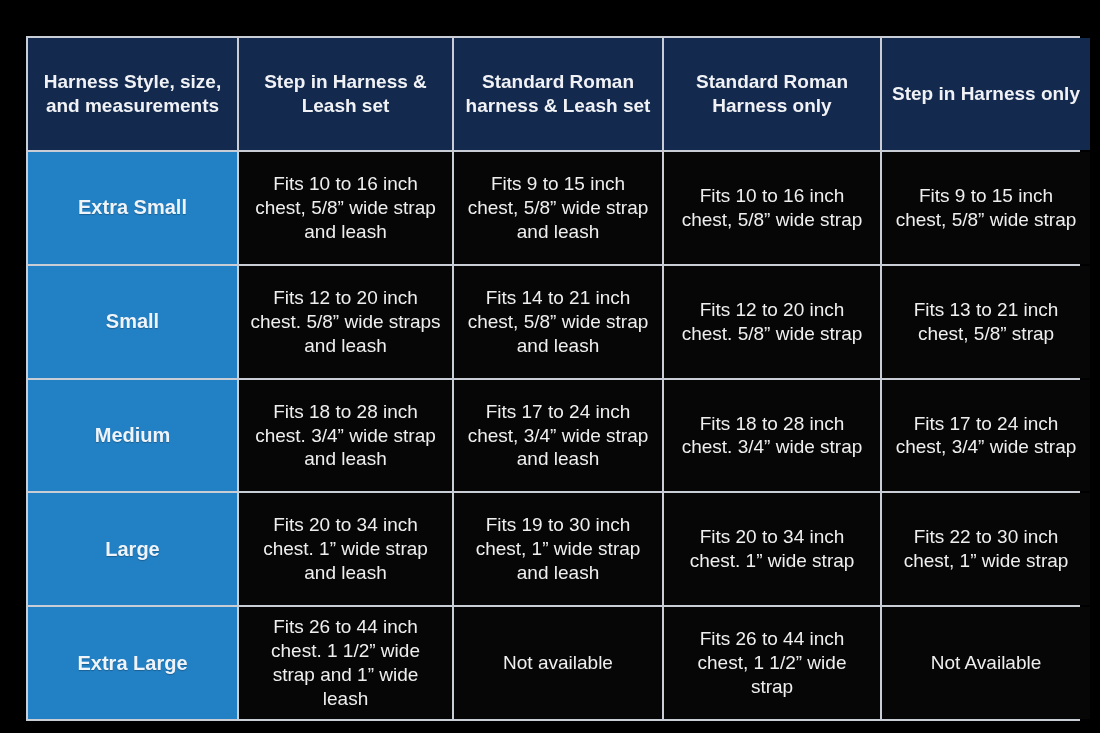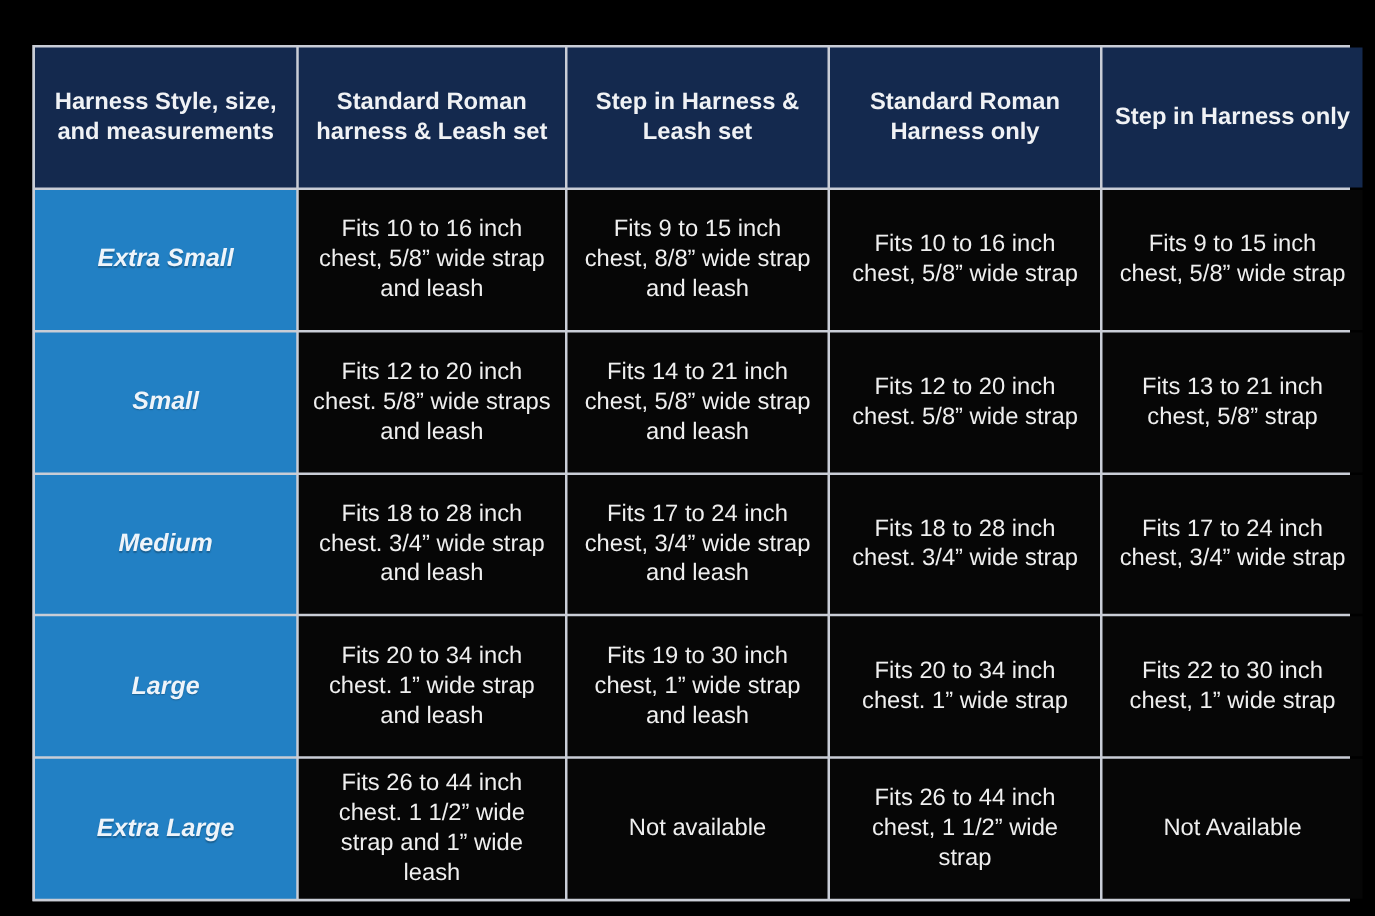--- a/index.html
+++ b/index.html
@@ -47,43 +47,42 @@
     font-weight: bold;
     font-size: 19px;
     color: #f0f2f5;
   }
   .size {
     background: #2280c4;
     font-weight: bold;
     font-size: 20px;
     color: #eef4fa;
     text-shadow: 0 1px 1px rgba(0,0,0,0.25);
-    font-style: italic;
   }
   .td {
     background: #060606;
     font-size: 19px;
     color: #efefef;
   }
 </style>
 </head>
 <body>
 
 <div class="stage">
   <div class="size-table">
 
     <div class="cell th">Harness Style, size, and measurements</div>
+    <div class="cell th">Step in Harness &amp; Leash set</div>
     <div class="cell th">Standard Roman harness &amp; Leash set</div>
-    <div class="cell th">Step in Harness &amp; Leash set</div>
     <div class="cell th">Standard Roman Harness only</div>
     <div class="cell th">Step in Harness only</div>
 
     <div class="cell size">Extra Small</div>
     <div class="cell td">Fits 10 to 16 inch chest, 5/8” wide strap and leash</div>
-    <div class="cell td">Fits 9 to 15 inch chest, 8/8” wide strap and leash</div>
+    <div class="cell td">Fits 9 to 15 inch chest, 5/8” wide strap and leash</div>
     <div class="cell td">Fits 10 to 16 inch chest, 5/8” wide strap</div>
     <div class="cell td">Fits 9 to 15 inch chest, 5/8” wide strap</div>
 
     <div class="cell size">Small</div>
     <div class="cell td">Fits 12 to 20 inch chest. 5/8” wide straps and leash</div>
     <div class="cell td">Fits 14 to 21 inch chest, 5/8” wide strap and leash</div>
     <div class="cell td">Fits 12 to 20 inch chest. 5/8” wide strap</div>
     <div class="cell td">Fits 13 to 21 inch chest, 5/8” strap</div>
 
     <div class="cell size">Medium</div>

